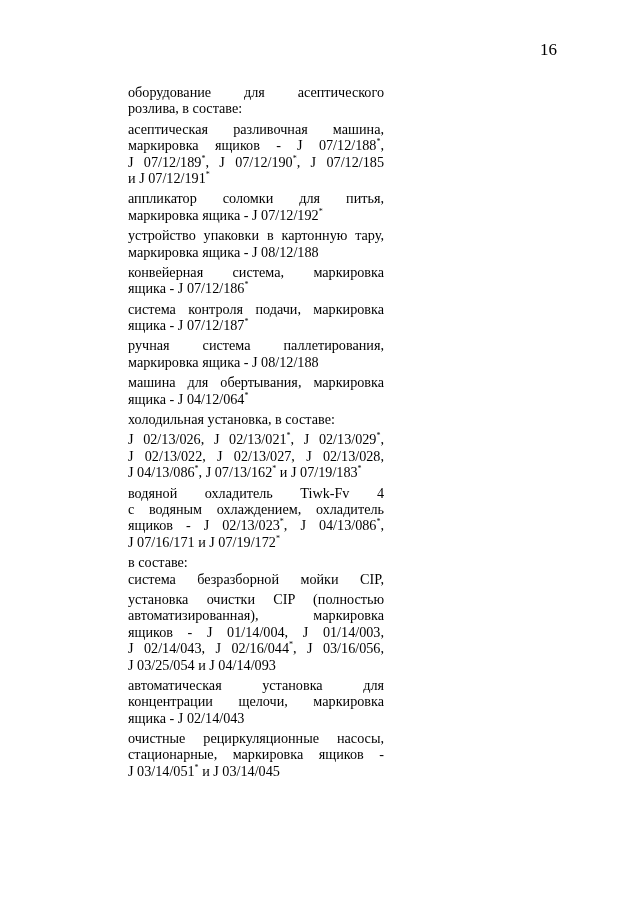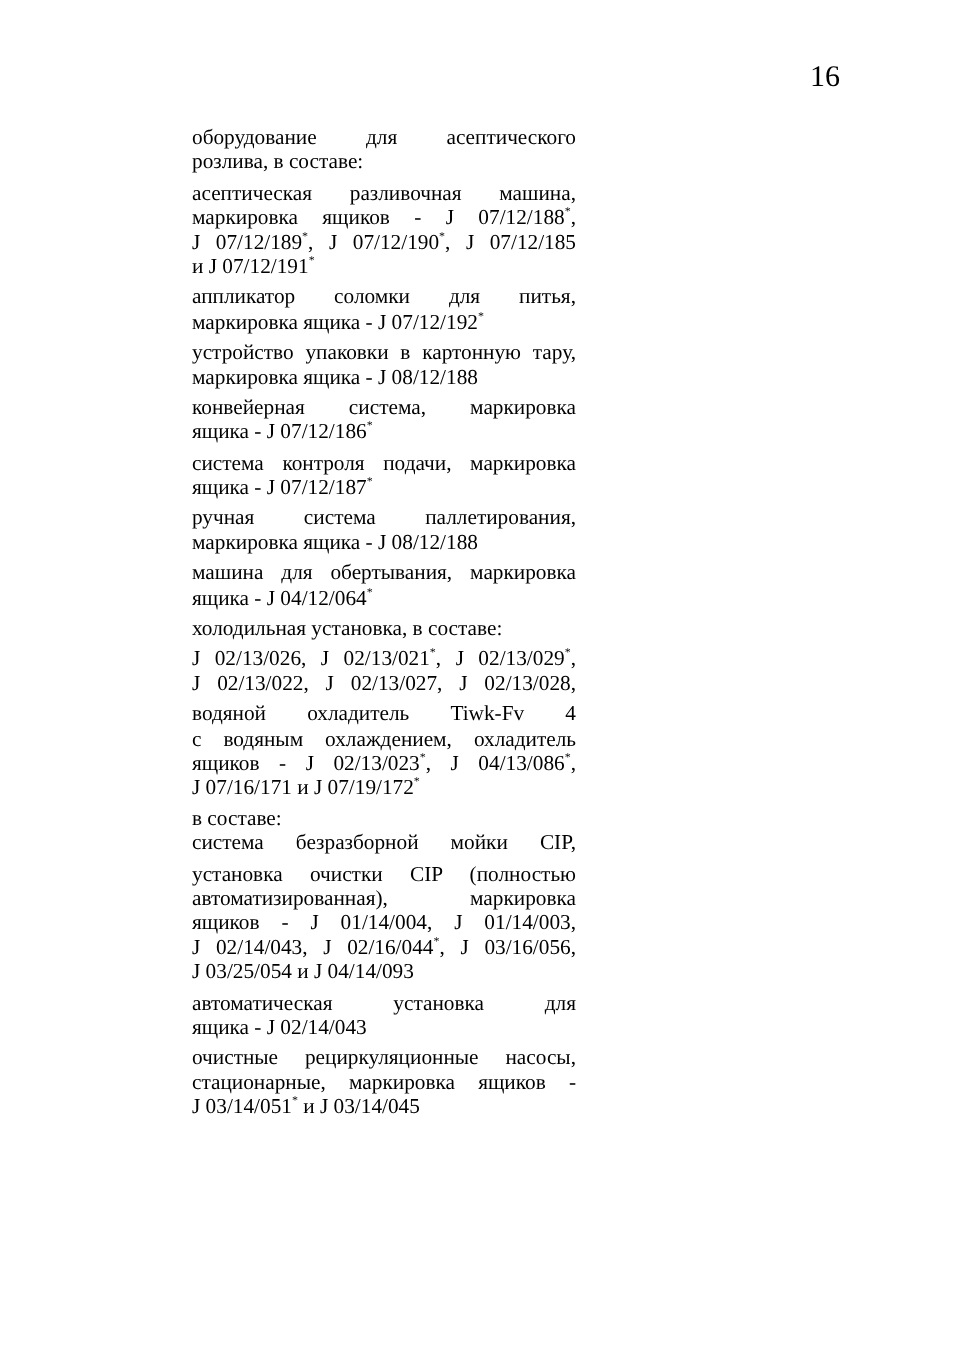--- a/index.html
+++ b/index.html
@@ -1,18 +1,18 @@
 <!DOCTYPE html>
 <html><head>
   <meta charset="utf-8">
   <style>
     html, body { margin: 0; padding: 0; background: #ffffff; }
     body { width: 640px; height: 903px; position: relative; overflow: hidden;
       font-family: "Liberation Serif", "DejaVu Serif", serif; color: #000; }
-    .page-number { position: absolute; left: 540px; top: 40px; font-size: 20px; }
+    .page-number { position: absolute; left: 540px; top: 40px; font-size: 17px; }
     .content { position: absolute; left: 128px; top: 84px; width: 256px; }
     .para { margin: 0 0 4px 0; font-size: 14.2px; line-height: 16.4px; }
     .line { display: block; text-align: justify; text-align-last: justify; white-space: normal; height: 16.4px; }
     .line.last { text-align-last: left; }
     sup { font-size: 8px; line-height: 0; vertical-align: 6px; }
   </style>
 </head>
 <body>
 
 <div class="page-number">16</div>
@@ -50,40 +50,42 @@
     <p class="para">
       <span class="line">машина для обертывания, маркировка</span>
       <span class="line last">ящика - J 04/12/064<sup>*</sup></span>
     </p>
     <p class="para">
       <span class="line last">холодильная установка, в составе:</span>
     </p>
     <p class="para">
       <span class="line">J 02/13/026, J 02/13/021<sup>*</sup>, J 02/13/029<sup>*</sup>,</span>
       <span class="line">J 02/13/022, J 02/13/027, J 02/13/028,</span>
+      <span class="line last">J 04/13/086<sup>*</sup>, J 07/13/162<sup>*</sup> и J 07/19/183<sup>*</sup></span>
     </p>
     <p class="para">
       <span class="line">водяной охладитель Tiwk-Fv 4</span>
       <span class="line">с водяным охлаждением, охладитель</span>
       <span class="line">ящиков - J 02/13/023<sup>*</sup>, J 04/13/086<sup>*</sup>,</span>
       <span class="line last">J 07/16/171 и J 07/19/172<sup>*</sup></span>
     </p>
     <p class="para">
       <span class="line last">в составе:</span>
       <span class="line">система безразборной мойки CIP,</span>
     </p>
     <p class="para">
       <span class="line">установка очистки CIP (полностью</span>
       <span class="line">автоматизированная), маркировка</span>
       <span class="line">ящиков - J 01/14/004, J 01/14/003,</span>
       <span class="line">J 02/14/043, J 02/16/044<sup>*</sup>, J 03/16/056,</span>
       <span class="line last">J 03/25/054 и J 04/14/093</span>
     </p>
     <p class="para">
       <span class="line">автоматическая установка для</span>
+      <span class="line">концентрации щелочи, маркировка</span>
       <span class="line last">ящика - J 02/14/043</span>
     </p>
     <p class="para">
       <span class="line">очистные рециркуляционные насосы,</span>
       <span class="line">стационарные, маркировка ящиков -</span>
       <span class="line last">J 03/14/051<sup>*</sup> и J 03/14/045</span>
     </p>
   </div>
 
 </body></html>

